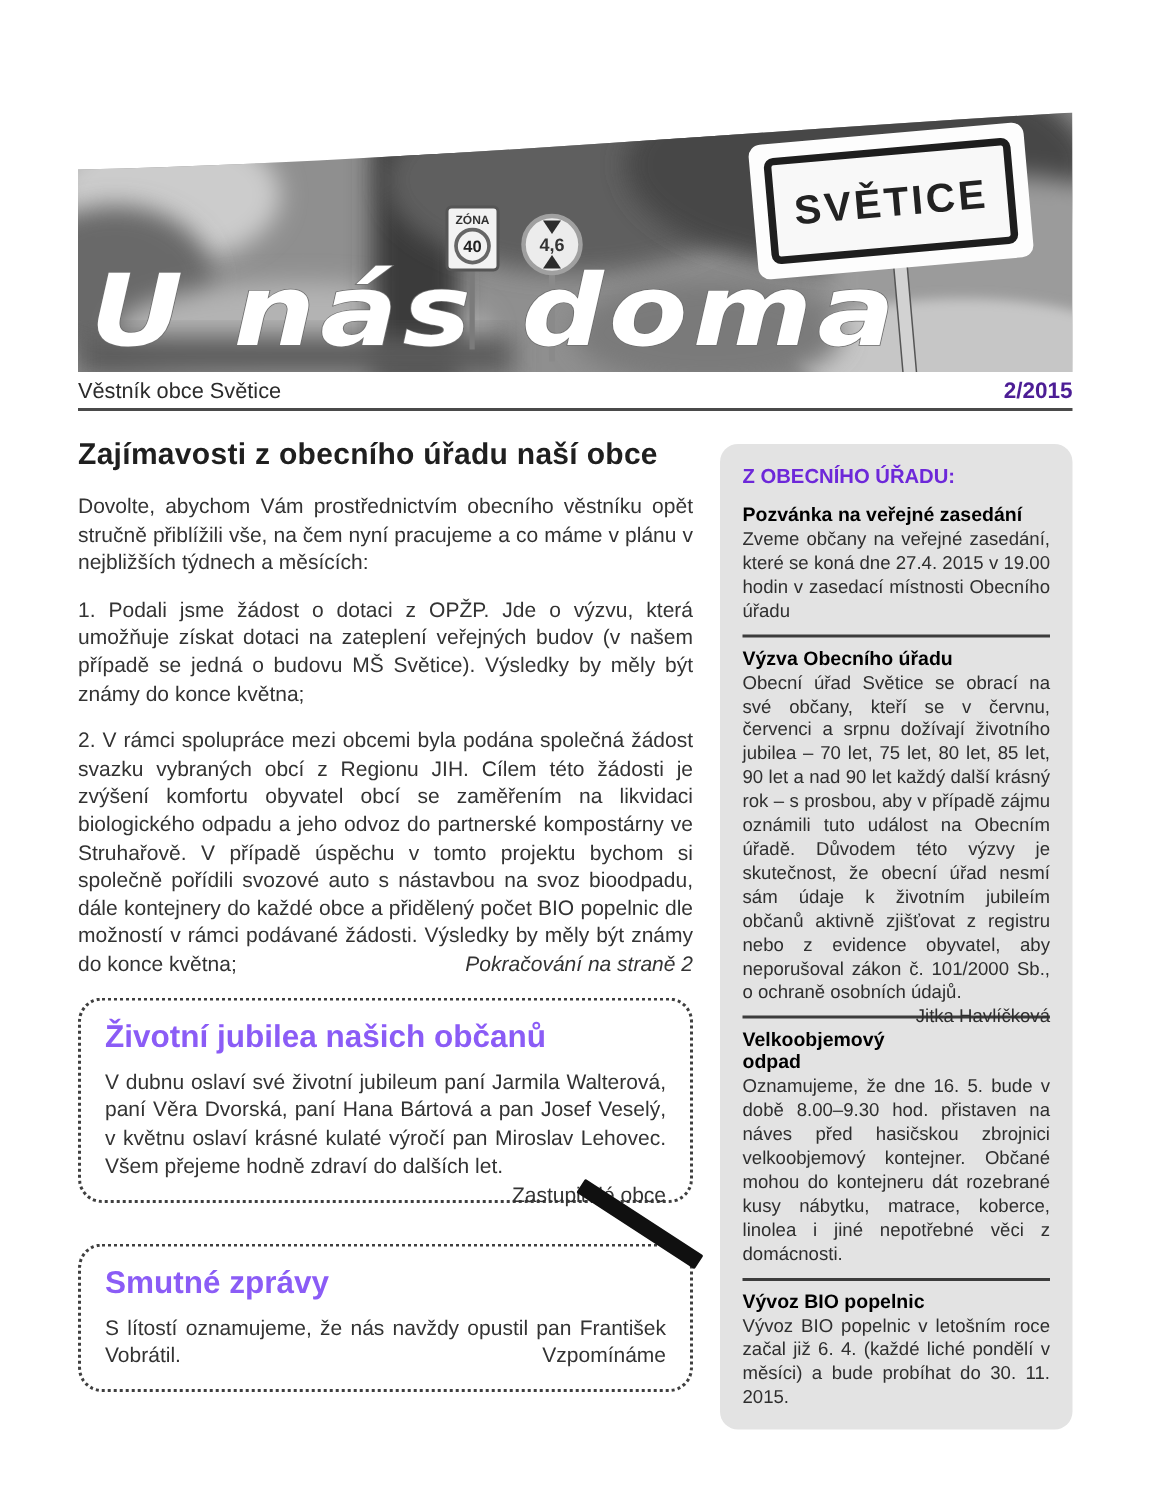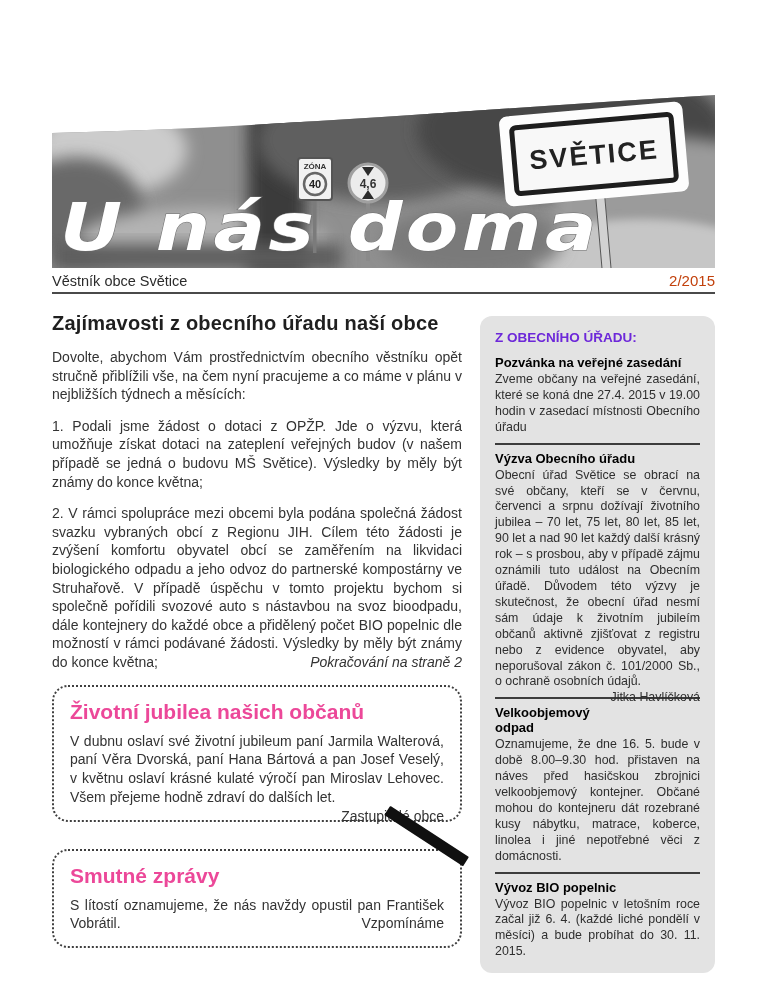--- a/index.html
+++ b/index.html
@@ -4,53 +4,53 @@
 <style>
   * { box-sizing: border-box; }
   html, body { margin: 0; padding: 0; }
   body {
     width: 768px; height: 994px;
     background: #ffffff;
     font-family: "Liberation Sans", "DejaVu Sans", sans-serif;
     color: #2f2f2f;
     overflow: hidden;
   }
-  .page { position: relative; width: 768px; height: 876px; background: #fff; margin-top: 20px; }
+  .page { position: relative; width: 768px; height: 876px; background: #fff; }
 
   
   .masthead { position: absolute; left: 52px; top: 72px; width: 663px; height: 176px; }
   .masthead svg { display: block; }
   .masthead-title-text {
     font-family: "DejaVu Sans", sans-serif;
     font-style: italic; font-weight: bold;
     paint-order: stroke fill;
   }
   .meta-row {
     position: absolute; left: 52px; top: 252px; width: 663px;
     display: flex; justify-content: space-between; align-items: baseline;
   }
   .meta-subtitle { font-size: 14.5px; color: #2b2b2b; }
-  .meta-issue { font-size: 15px; font-weight: 400; color: #c2410c; }
+  .meta-issue { font-size: 15px; font-weight: 700; color: #4c1d95; }
   .meta-rule { position: absolute; left: 52px; top: 272px; width: 663px; height: 2px; background: #4a4a4a; }
 
   
   .cols { position: absolute; left: 52px; top: 288px; width: 663px; display: flex; gap: 18px; align-items: flex-start; }
   .main-col { width: 410px; }
 
   .article-heading { font-size: 20px; font-weight: 700; color: #1f1f1f; margin: 4px 0 13px 0; letter-spacing: 0.2px; }
   .main-col p { margin: 0 0 13px 0; font-size: 14px; line-height: 18.6px; text-align: justify; color: #333; }
   .continuation { float: right; font-style: italic; padding-left: 8px; }
 
   
   .dotted-box {
     border: 2px dotted #3f3f3f; border-radius: 16px;
     padding: 11px 16px 13px 16px; margin-top: 8px;
     position: relative; background: #fff;
   }
-  .box-heading { font-size: 21px; font-weight: 700; color: #ec4899; margin: 2px 0 8px 0; }
+  .box-heading { font-size: 21px; font-weight: 700; color: #8b5cf6; margin: 2px 0 8px 0; }
   .dotted-box p { margin: 0; font-size: 14px; line-height: 18.8px; text-align: justify; color: #333; }
   .sig { float: right; padding-left: 8px; }
   .sig-italic { float: right; padding-left: 8px; }
   .obituary-box { margin-top: 27px; }
   .mourning-ribbon {
     position: absolute; top: 6px; right: -9px;
     width: 94px; height: 11px; background: #101010;
     transform-origin: 100% 0; transform: rotate(33deg);
     border-radius: 1px;
   }

